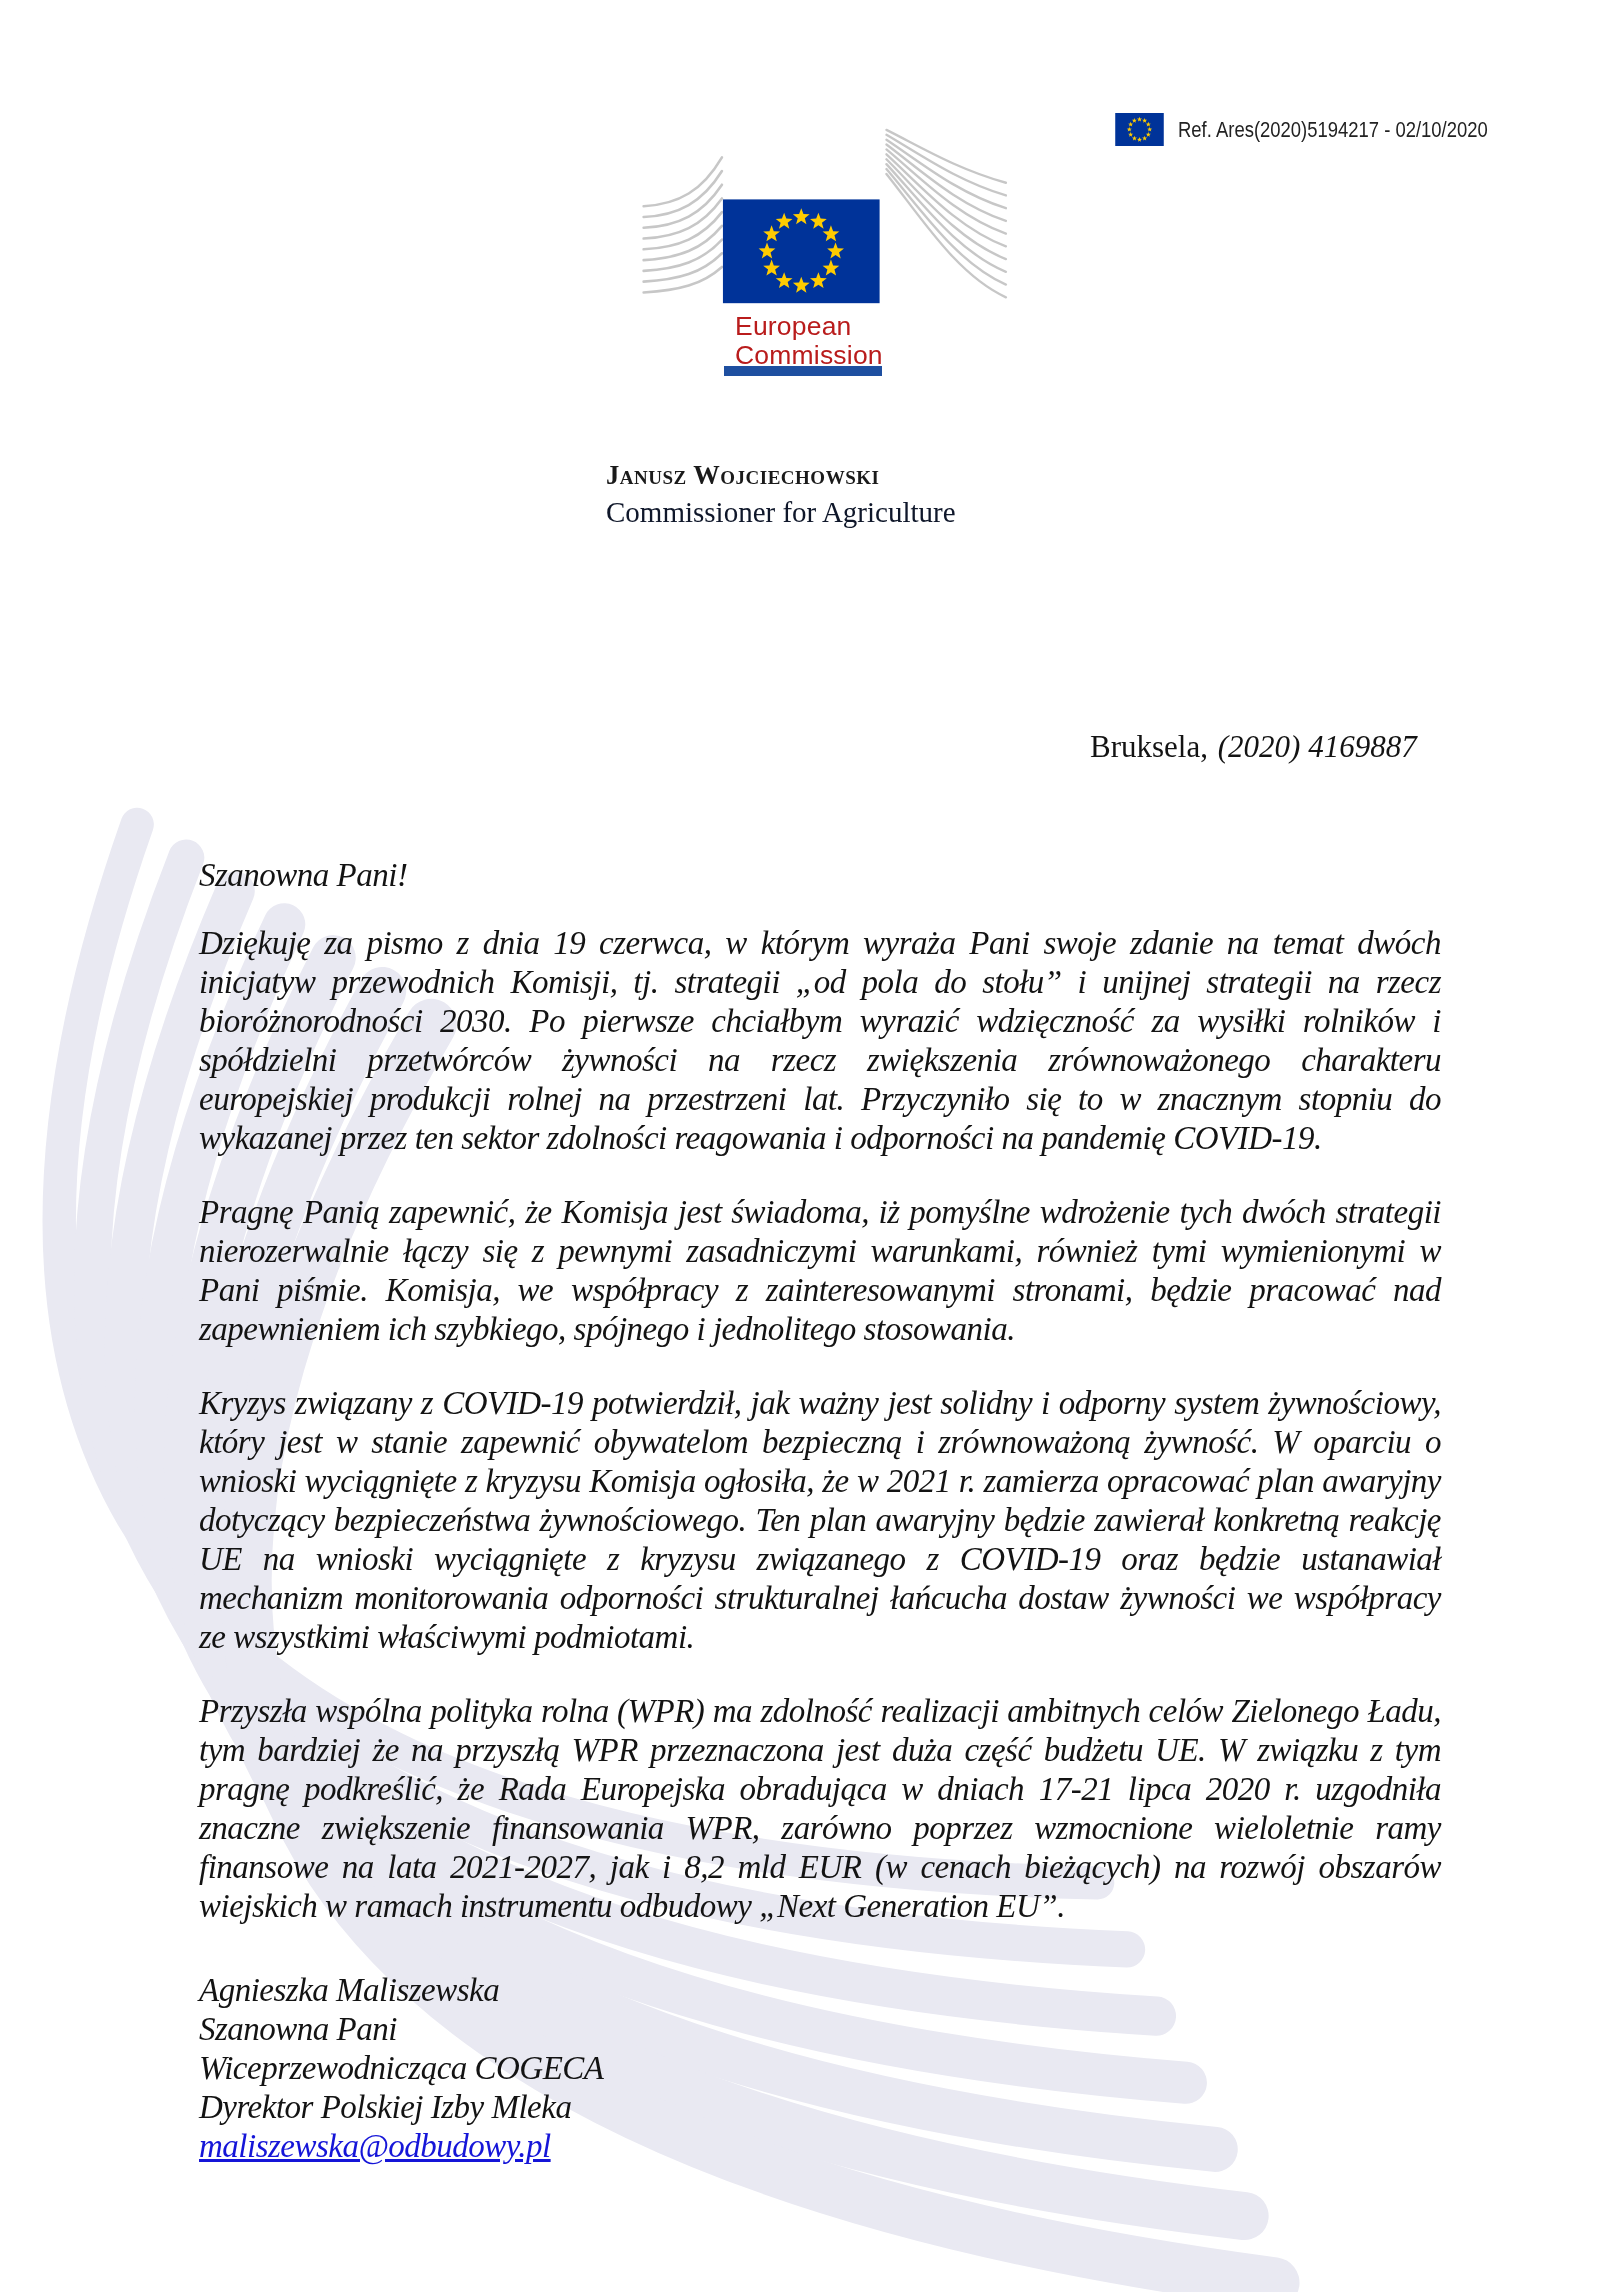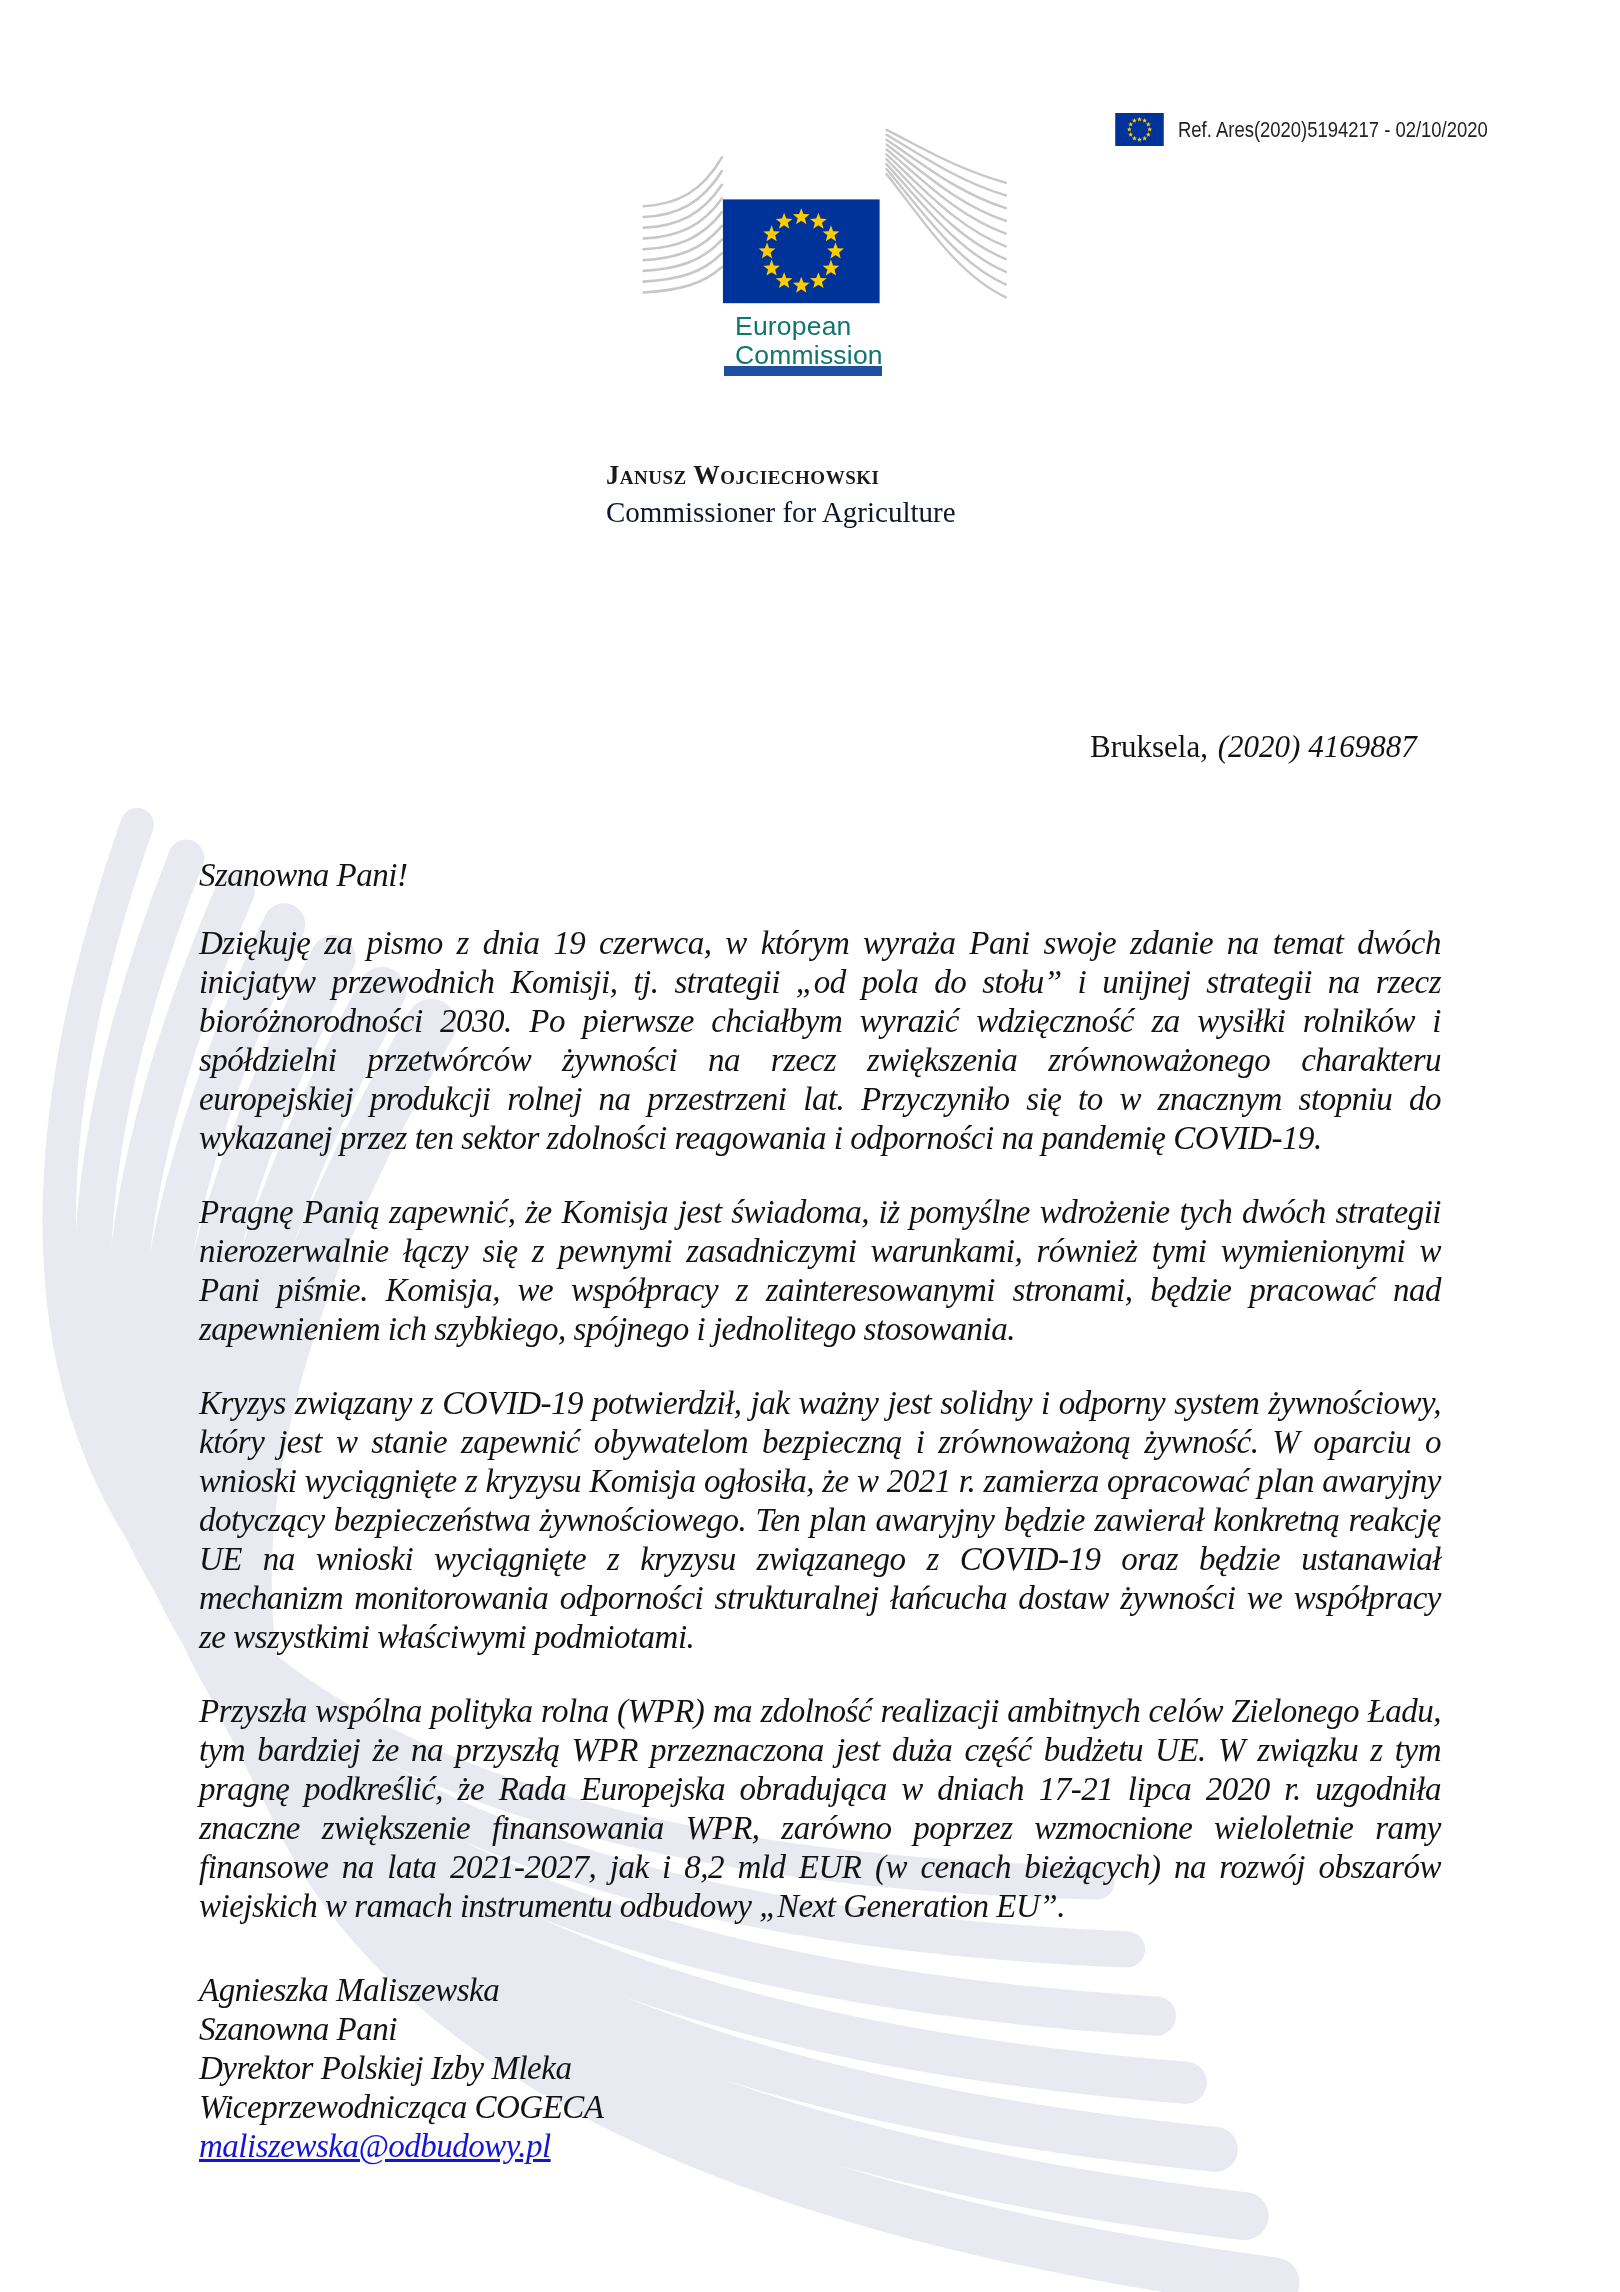--- a/index.html
+++ b/index.html
@@ -23,21 +23,21 @@
     font-size:22.5px;color:#222;
     display:inline-block;transform:scaleX(0.82);transform-origin:left center;
     white-space:nowrap;
   }
 
   
   .logo-svg{left:606px;top:84px;}
   .logo-text{
     left:735px;top:272px;
     font-family:"Liberation Sans", sans-serif;
-    font-size:26.5px;line-height:29px;color:#0f766e;
+    font-size:26.5px;line-height:29px;color:#b91c1c;
     letter-spacing:0.2px;
   }
   .logo-bar{left:724px;top:326px;width:158px;height:9.8px;}
 
   
   .sender{left:606px;top:420px;width:416px;}
   .sender-name{
     font-variant:small-caps;font-weight:bold;
     font-size:26.5px;color:#1a1a1a;letter-spacing:0.5px;
   }
@@ -154,20 +154,20 @@
   <div class="layer body-block">
     <div class="salutation">Szanowna Pani!</div>
     <p class="para">Dziękuję za pismo z dnia 19 czerwca, w którym wyraża Pani swoje zdanie na temat dwóch inicjatyw przewodnich Komisji, tj. strategii „od pola do stołu” i unijnej strategii na rzecz bioróżnorodności 2030. Po pierwsze chciałbym wyrazić wdzięczność za wysiłki rolników i spółdzielni przetwórców żywności na rzecz zwiększenia zrównoważonego charakteru europejskiej produkcji rolnej na przestrzeni lat. Przyczyniło się to w znacznym stopniu do wykazanej przez ten sektor zdolności reagowania i odporności na pandemię COVID-19.</p>
     <p class="para">Pragnę Panią zapewnić, że Komisja jest świadoma, iż pomyślne wdrożenie tych dwóch strategii nierozerwalnie łączy się z pewnymi zasadniczymi warunkami, również tymi wymienionymi w Pani piśmie. Komisja, we współpracy z zainteresowanymi stronami, będzie pracować nad zapewnieniem ich szybkiego, spójnego i jednolitego stosowania.</p>
     <p class="para">Kryzys związany z COVID-19 potwierdził, jak ważny jest solidny i odporny system żywnościowy, który jest w stanie zapewnić obywatelom bezpieczną i zrównoważoną żywność. W oparciu o wnioski wyciągnięte z kryzysu Komisja ogłosiła, że w 2021 r. zamierza opracować plan awaryjny dotyczący bezpieczeństwa żywnościowego. Ten plan awaryjny będzie zawierał konkretną reakcję UE na wnioski wyciągnięte z kryzysu związanego z COVID-19 oraz będzie ustanawiał mechanizm monitorowania odporności strukturalnej łańcucha dostaw żywności we współpracy ze wszystkimi właściwymi podmiotami.</p>
     <p class="para">Przyszła wspólna polityka rolna (WPR) ma zdolność realizacji ambitnych celów Zielonego Ładu, tym bardziej że na przyszłą WPR przeznaczona jest duża część budżetu UE. W związku z tym pragnę podkreślić, że Rada Europejska obradująca w dniach 17-21 lipca 2020 r. uzgodniła znaczne zwiększenie finansowania WPR, zarówno poprzez wzmocnione wieloletnie ramy finansowe na lata 2021-2027, jak i 8,2 mld EUR (w cenach bieżących) na rozwój obszarów wiejskich w ramach instrumentu odbudowy „Next Generation EU”.</p>
 
     <div class="sig">
       <div>Agnieszka Maliszewska</div>
       <div>Szanowna Pani</div>
+      <div>Wiceprzewodnicząca COGECA</div>
       <div>Dyrektor Polskiej Izby Mleka</div>
-      <div>Wiceprzewodnicząca COGECA</div>
       <a class="email" href="#" style="color: rgb(21, 21, 216);">maliszewska@odbudowy.pl</a>
     </div>
   </div>
 
 </div>
 
 
 </body></html>

